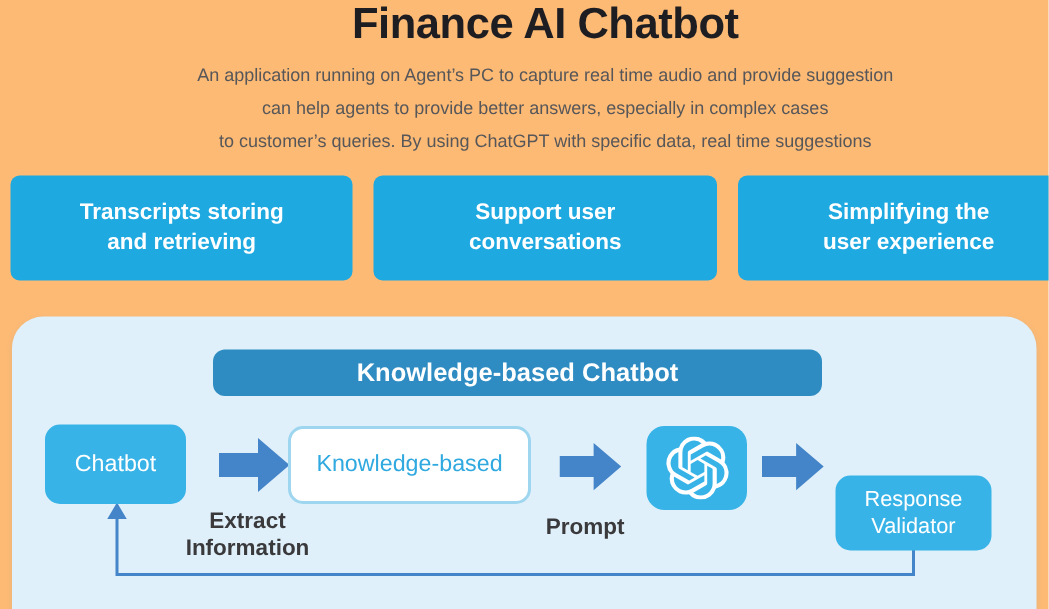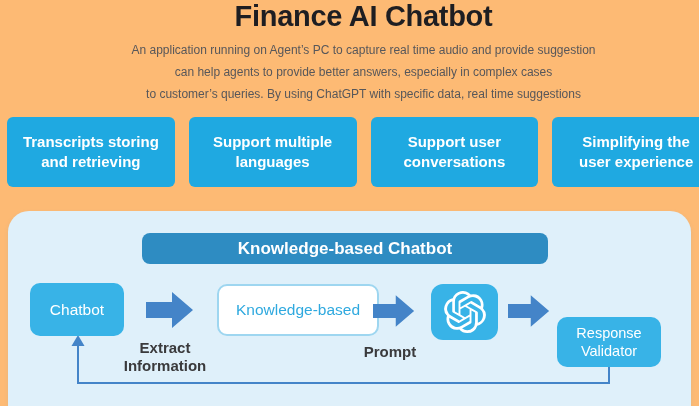--- a/index.html
+++ b/index.html
@@ -35,21 +35,21 @@
     position:absolute;left:134px;top:22px;width:406px;height:31px;
     background:var(--header-blue,#2E8CC2);border-radius:8px;color:#fff;
     font-weight:700;font-size:17px;display:flex;align-items:center;justify-content:center;
   }
   .node{
     position:absolute;display:flex;align-items:center;justify-content:center;
     text-align:center;font-weight:400;color:#fff;border-radius:10px;white-space:pre-line;
   }
   .node-chatbot{left:22px;top:72px;width:94px;height:53px;background:var(--node-cyan,#38B3E7);font-size:15.5px;}
   .node-knowledge{
-    left:209px;top:73px;width:162px;height:52px;background:#fff;
+    left:184px;top:73px;width:162px;height:52px;background:#fff;
     border:2px solid var(--knowledge-border,#9ED6F0);
     color:var(--knowledge-text,#2FA9DF);font-size:15.5px;box-sizing:border-box;
   }
   .node-gpt{left:423px;top:73px;width:67px;height:56px;background:var(--node-cyan,#38B3E7);border-radius:12px;}
   .node-validator{left:549px;top:74px;width:104px;height:50px;background:var(--node-cyan,#38B3E7);font-size:14.5px;line-height:18px;margin-top:32px;}
   .arrow{position:absolute;color:var(--arrow-blue,#4484C8);}
   .arrow-1{left:138px;top:80px;}
   .arrow-2{left:365px;top:83px;}
   .arrow-3{left:500px;top:83px;}
   .flow-label{
@@ -69,22 +69,20 @@
 
   <div class="desc">
     <div>An application running on Agent’s PC to capture real time audio and provide suggestion</div>
     <div>can help agents to provide better answers, especially in complex cases</div>
     <div>to customer’s queries. By using ChatGPT with specific data, real time suggestions</div>
   </div>
 
   <div class="features">
     <div class="feature">Transcripts storing
 and retrieving</div>
-    <div class="feature">Support multiple
-languages</div>
     <div class="feature">Support user
 conversations</div>
     <div class="feature">Simplifying the
 user experience</div>
   </div>
 
   <div class="panel">
 
     <svg class="loop" viewBox="0 0 683 188" xmlns="http://www.w3.org/2000/svg">
       <polyline points="601,124 601,172 70,172 70,134" fill="none" stroke="currentColor" stroke-width="2"></polyline>

